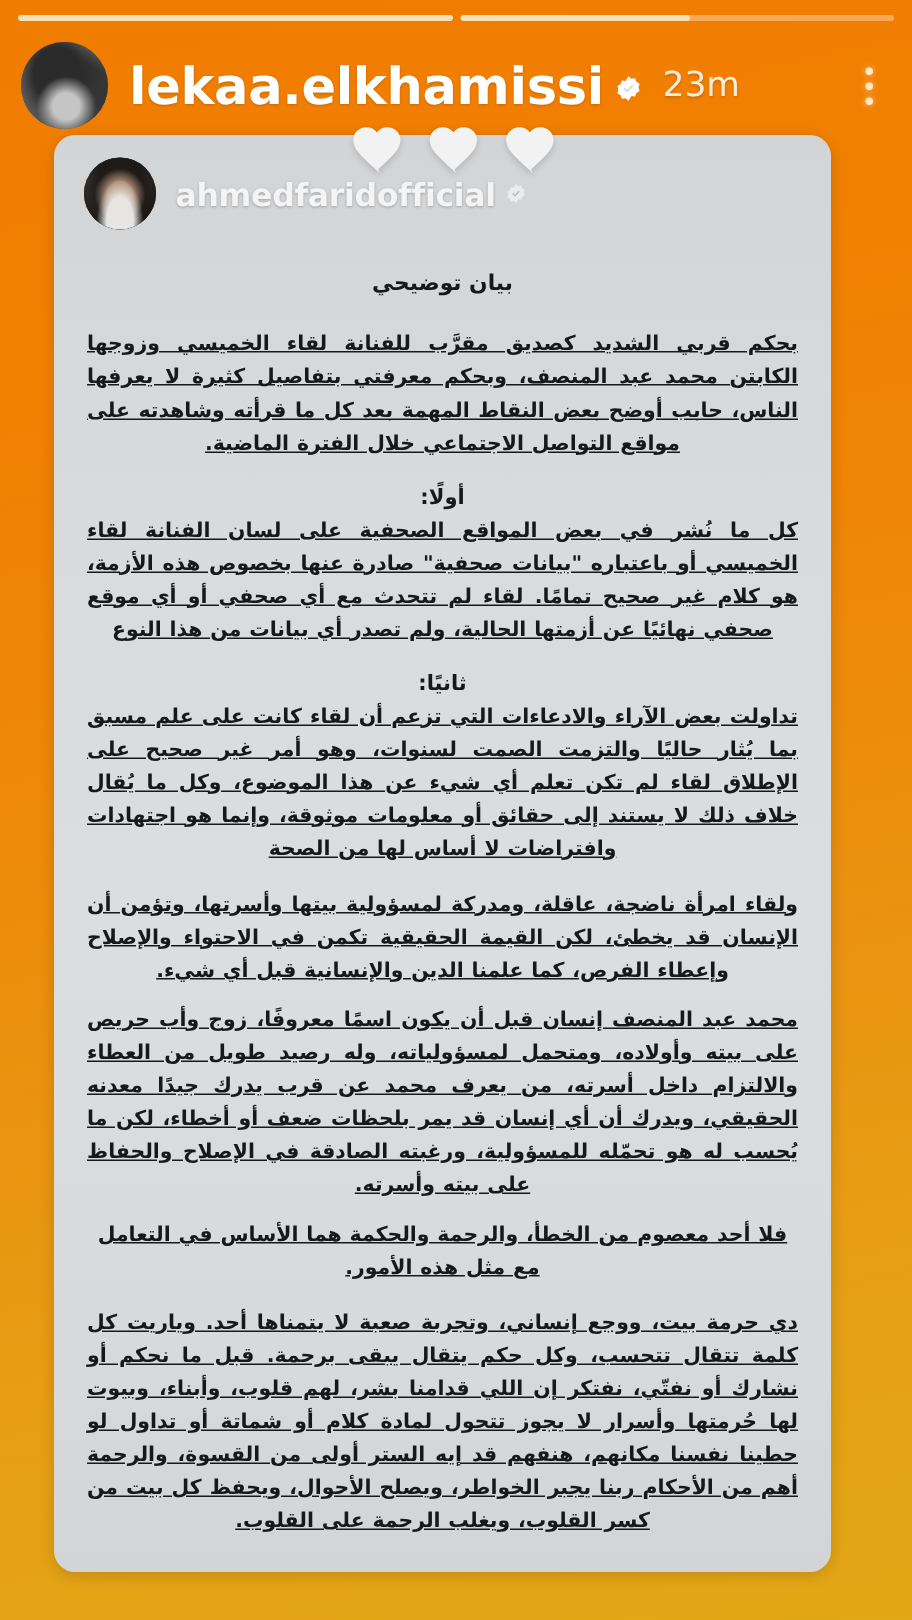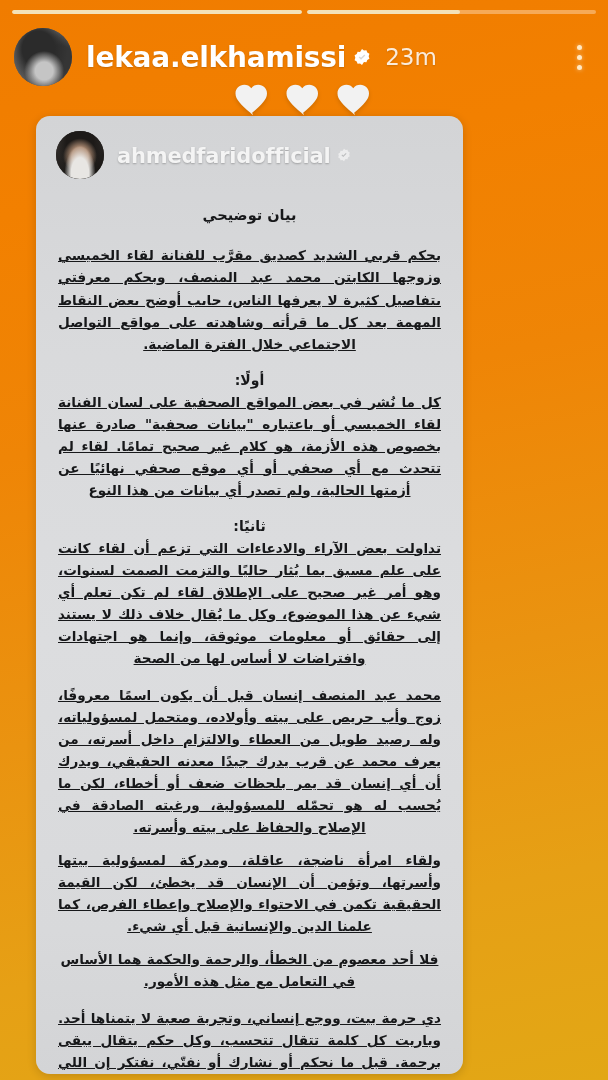--- a/index.html
+++ b/index.html
@@ -75,21 +75,21 @@
     filter: grayscale(1);
     background:
       radial-gradient(circle at 52% 74%, #cfc3bb 0 17%, rgba(207,195,187,0) 38%),
       radial-gradient(ellipse at 42% 36%, #2e2a28 0 34%, rgba(46,42,40,0) 62%),
       radial-gradient(ellipse at 74% 52%, #3a3431 0 30%, rgba(58,52,49,0) 60%),
       linear-gradient(145deg, #8d8681 0%, #5f5a57 48%, #3b3734 100%);
   }
   .username {
     margin-left: 14px;
     color: #ffffff;
-    font-size: 28px;
+    font-size: 34px;
     font-weight: 700;
     letter-spacing: -0.2px;
     text-shadow: 0 1px 2px rgba(0,0,0,0.18);
     white-space: nowrap;
   }
   .verified-badge {
     display: inline-block;
     width: 18px;
     height: 18px;
     margin-left: 7px;
@@ -135,22 +135,22 @@
   }
   .hearts svg {
     margin: 0 1px;
     filter: drop-shadow(0 2px 2px rgba(0,0,0,0.15));
   }
 
   
   .post-card {
     position: absolute;
     left: 36px;
-    top: 116px;
-    width: 427px;
+    top: 90px;
+    width: 518px;
     height: 958px;
     border-radius: 14px;
     background: linear-gradient(180deg, #d3d4d6 0%, #d9dadc 25%, #dcdddf 55%, #d8d9db 85%, #d3d4d6 100%);
     box-shadow: 0 2px 10px rgba(0,0,0,0.16);
     overflow: hidden;
     z-index: 5;
   }
   .card-header {
     display: flex;
     align-items: center;
@@ -305,27 +305,27 @@
         <p class="st-para">كل ما نُشر في بعض المواقع الصحفية على لسان الفنانة لقاء الخميسي أو باعتباره "بيانات صحفية" صادرة عنها بخصوص هذه الأزمة، هو كلام غير صحيح تمامًا. لقاء لم تتحدث مع أي صحفي أو أي موقع صحفي نهائيًا عن أزمتها الحالية، ولم تصدر أي بيانات من هذا النوع</p>
       </div>
 
       <div class="block">
         <div class="st-head">ثانيًا:</div>
         <p class="st-para">تداولت بعض الآراء والادعاءات التي تزعم أن لقاء كانت على علم مسبق بما يُثار حاليًا والتزمت الصمت لسنوات، وهو أمر غير صحيح على الإطلاق لقاء لم تكن تعلم أي شيء عن هذا الموضوع، وكل ما يُقال خلاف ذلك لا يستند إلى حقائق أو معلومات موثوقة، وإنما هو اجتهادات وافتراضات لا أساس لها من الصحة</p>
       </div>
 
 
       <div class="block-tight">
+        <p class="st-para">ولقاء امرأة ناضجة، عاقلة، ومدركة لمسؤولية بيتها وأسرتها، وتؤمن أن الإنسان قد يخطئ، لكن القيمة الحقيقية تكمن في الاحتواء والإصلاح وإعطاء الفرص، كما علمنا الدين والإنسانية قبل أي شيء.</p>
+      </div>
+
+      <div class="block-tight">
         <p class="st-para">محمد عبد المنصف إنسان قبل أن يكون اسمًا معروفًا، زوج وأب حريص على بيته وأولاده، ومتحمل لمسؤولياته، وله رصيد طويل من العطاء والالتزام داخل أسرته، من يعرف محمد عن قرب يدرك جيدًا معدنه الحقيقي، ويدرك أن أي إنسان قد يمر بلحظات ضعف أو أخطاء، لكن ما يُحسب له هو تحمّله للمسؤولية، ورغبته الصادقة في الإصلاح والحفاظ على بيته وأسرته.</p>
       </div>
 
-      <div class="block-tight">
-        <p class="st-para">ولقاء امرأة ناضجة، عاقلة، ومدركة لمسؤولية بيتها وأسرتها، وتؤمن أن الإنسان قد يخطئ، لكن القيمة الحقيقية تكمن في الاحتواء والإصلاح وإعطاء الفرص، كما علمنا الدين والإنسانية قبل أي شيء.</p>
-      </div>
-
       <div class="block">
         <p class="st-para center-all">فلا أحد معصوم من الخطأ، والرحمة والحكمة هما الأساس في التعامل مع مثل هذه الأمور.</p>
       </div>
 
       <div class="block">
         <p class="st-para">دي حرمة بيت، ووجع إنساني، وتجربة صعبة لا يتمناها أحد. وياريت كل كلمة تتقال تتحسب، وكل حكم يتقال يبقى برحمة. قبل ما نحكم أو نشارك أو نفتّي، نفتكر إن اللي قدامنا بشر، لهم قلوب، وأبناء، وبيوت لها حُرمتها وأسرار لا يجوز تتحول لمادة كلام أو شماتة أو تداول لو حطينا نفسنا مكانهم، هنفهم قد إيه الستر أولى من القسوة، والرحمة أهم من الأحكام ربنا يجبر الخواطر، ويصلح الأحوال، ويحفظ كل بيت من كسر القلوب، ويغلب الرحمة على القلوب.</p>
       </div>
 
     </div>
   </div>

